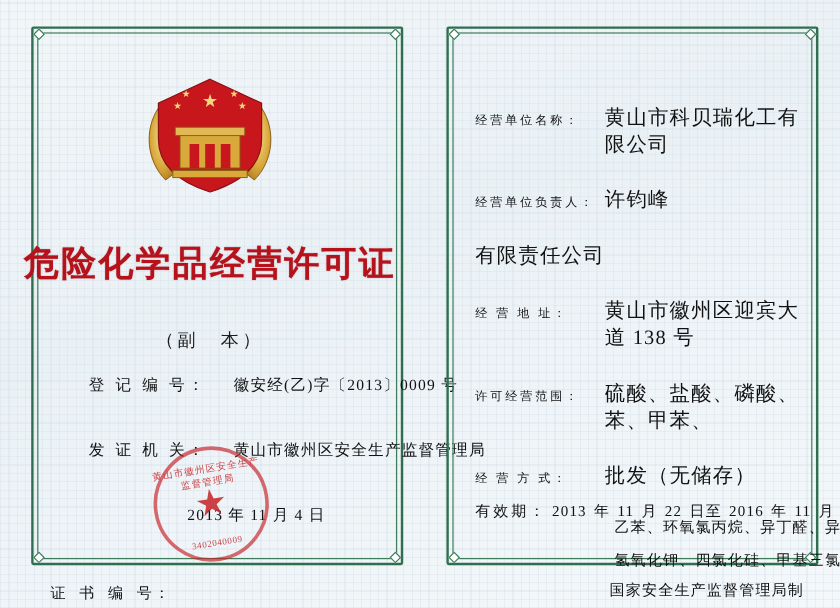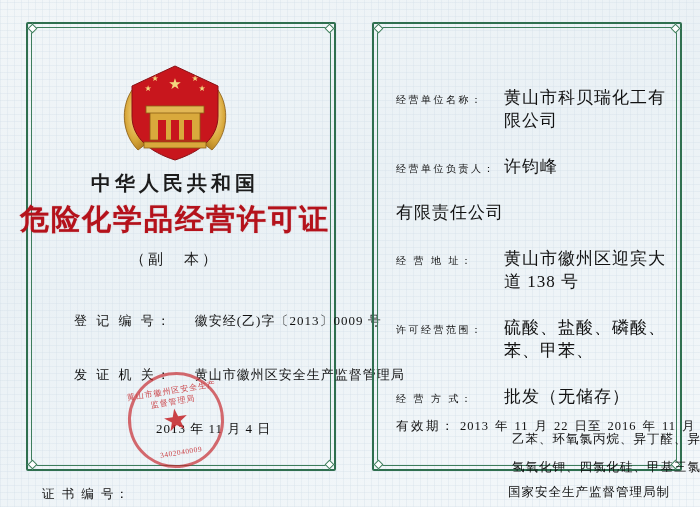--- a/index.html
+++ b/index.html
@@ -88,21 +88,21 @@
     font-weight: bold;
     letter-spacing: 2px;
     color: #b5121b;
     text-shadow: 0 0 1px rgba(160,10,16,0.6);
     font-family: "Liberation Serif", serif;
   }
   .sub-title {
     position: absolute;
     left: 0;
     right: 0;
-    top: 250px;
+    top: 274px;
     text-align: center;
     font-size: 15px;
     letter-spacing: 3px;
     color: #1c1c1c;
   }
   .field-line {
     position: absolute;
     font-size: 13px;
     color: #111111;
     letter-spacing: 1px;
@@ -118,20 +118,21 @@
   .reg-no   { left: 74px;  top: 312px; }
   .issuer   { left: 74px;  top: 366px; }
   .issued   { left: 156px; top: 420px; }
   .cert-no  {
     position: absolute;
     left: 42px;
     top: 486px;
     font-size: 12.5px;
     letter-spacing: 2px;
     color: #111111;
+    font-family: Liberation Mono, monospace;
   }
 
   
   .seal {
     position: absolute;
     left: 128px;
     top: 372px;
     width: 96px;
     height: 96px;
     border-radius: 50%;
@@ -253,21 +254,20 @@
         <rect x="30" y="86" width="62" height="6" fill="#d9a93c" stroke="#8a5c12" stroke-width="0.8"></rect>
 
         <text x="61" y="33" font-size="15" fill="#f3d77f" text-anchor="middle" font-family="DejaVu Sans, sans-serif">★</text>
         <text x="41" y="25" font-size="8" fill="#f3d77f" text-anchor="middle" font-family="DejaVu Sans, sans-serif">★</text>
         <text x="34" y="35" font-size="8" fill="#f3d77f" text-anchor="middle" font-family="DejaVu Sans, sans-serif">★</text>
         <text x="81" y="25" font-size="8" fill="#f3d77f" text-anchor="middle" font-family="DejaVu Sans, sans-serif">★</text>
         <text x="88" y="35" font-size="8" fill="#f3d77f" text-anchor="middle" font-family="DejaVu Sans, sans-serif">★</text>
       </svg>
     </div>
 
-    <div class="cn-title">中华人民共和国</div>
     <div class="main-title">危险化学品经营许可证</div>
     <div class="sub-title">（副　本）</div>
 
     <div class="field-line reg-no">
       <span class="field-label">登 记 编 号：</span><span class="field-value">徽安经(乙)字〔2013〕0009 号</span>
     </div>
 
     <div class="field-line issuer">
       <span class="field-label">发 证 机 关：</span><span class="field-value">黄山市徽州区安全生产监督管理局</span>
     </div>

